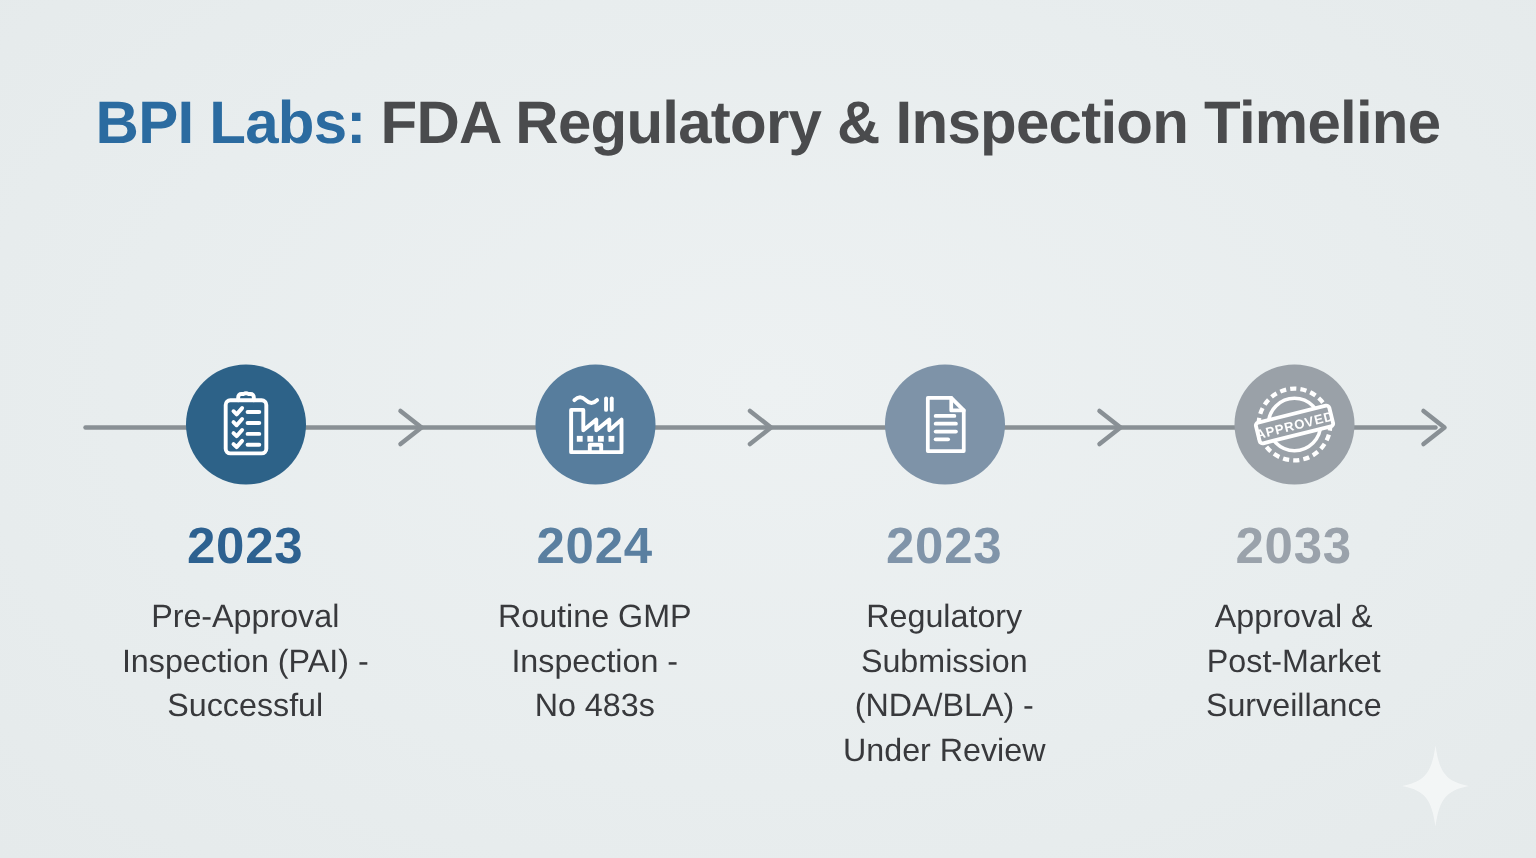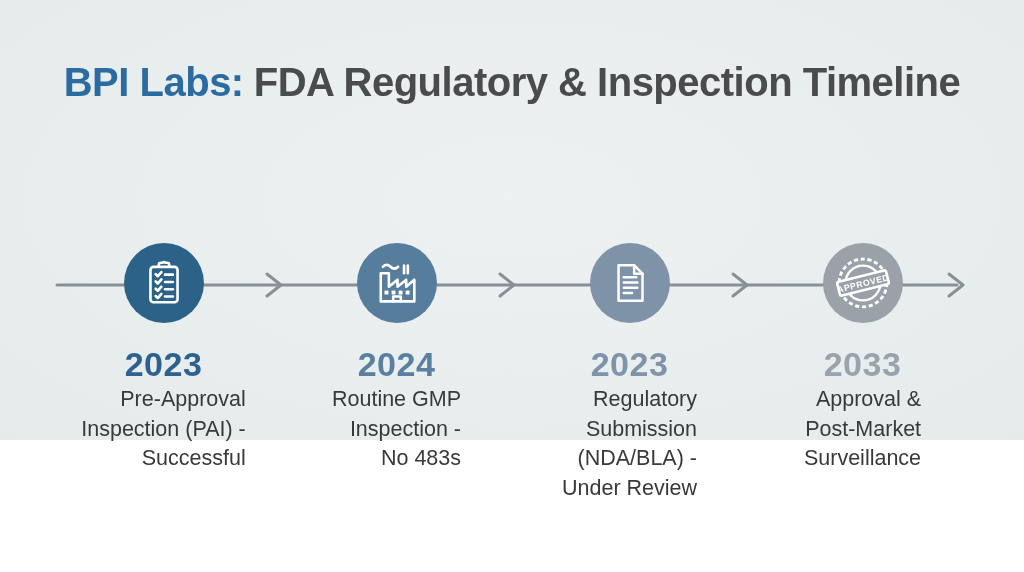--- a/index.html
+++ b/index.html
@@ -4,21 +4,21 @@
 <style>
   * { margin: 0; padding: 0; box-sizing: border-box; }
   html, body { width: 1024px; height: 572px; }
   body {
     font-family: "Liberation Sans", sans-serif;
     overflow: hidden;
   }
   .slide {
     position: relative;
     width: 1024px;
-    height: 440px;
+    height: 572px;
     background: radial-gradient(ellipse at 50% 45%, #edf1f2 0%, #e8edee 60%, #e5eaeb 100%);
   }
   .title {
     position: absolute;
     top: 60px;
     left: 0;
     width: 100%;
     text-align: center;
     font-size: 40px;
     font-weight: bold;
@@ -55,27 +55,26 @@
     flex: 0 0 auto;
   }
   .circle svg { display: block; }
   .year {
     margin-top: 22px;
     font-size: 34px;
     font-weight: bold;
     letter-spacing: 0.5px;
   }
   .caption {
-    margin-top: 1px;
+    margin-top: 13px;
     font-size: 21.5px;
     line-height: 1.38;
     color: #38393c;
     white-space: pre-line;
     max-width: 225px;
-    text-align: right;
   }
   .watermark {
     position: absolute;
     left: 933px;
     top: 495px;
     opacity: 0.55;
   }
 </style>
 </head>
 <body>

